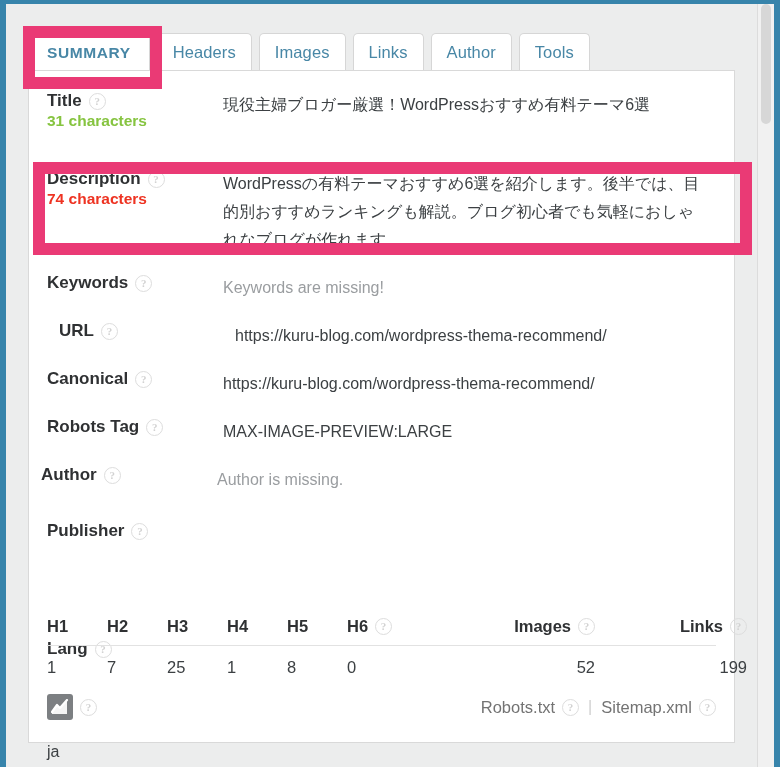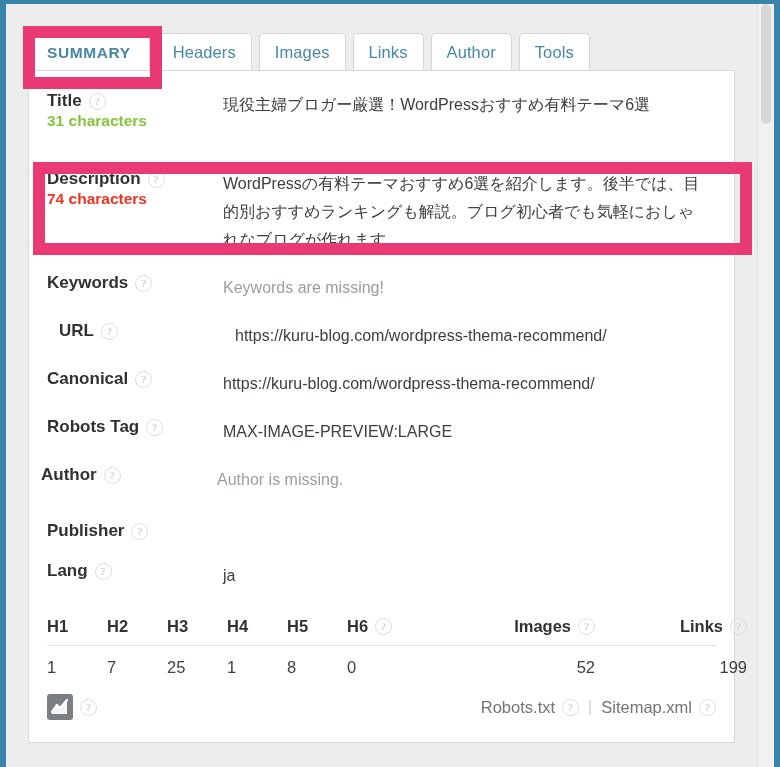--- a/index.html
+++ b/index.html
@@ -173,21 +173,21 @@
   #desc-label-wrap { display: flex; flex-direction: column; }
   #desc-label-line { display: flex; align-items: center; }
   #desc-value { line-height: 28px; padding-right: 14px; }
 
   #row-keywords  { position: absolute; left: 0; top: 202px; width: 705px; }
   #row-url       { position: absolute; left: 0; top: 250px; width: 705px; margin-left: 12px; }
   #row-canonical { position: absolute; left: 0; top: 298px; width: 705px; }
   #row-robots    { position: absolute; left: 0; top: 346px; width: 705px; }
   #row-author    { position: absolute; left: 0; top: 394px; width: 705px; padding-left: 12px; }
   #row-publisher { position: absolute; left: 0; top: 450px; width: 705px; }
-  #row-lang      { position: absolute; left: 0; top: 490px; width: 705px; }
+  #row-lang      { position: absolute; left: 0; top: 490px; width: 705px; flex-direction: column; }
 
   
   .annot {
     position: absolute;
     border: 13px solid #ea3a75;
     box-sizing: border-box;
     pointer-events: none;
     z-index: 4;
   }
   #annot-summary {

